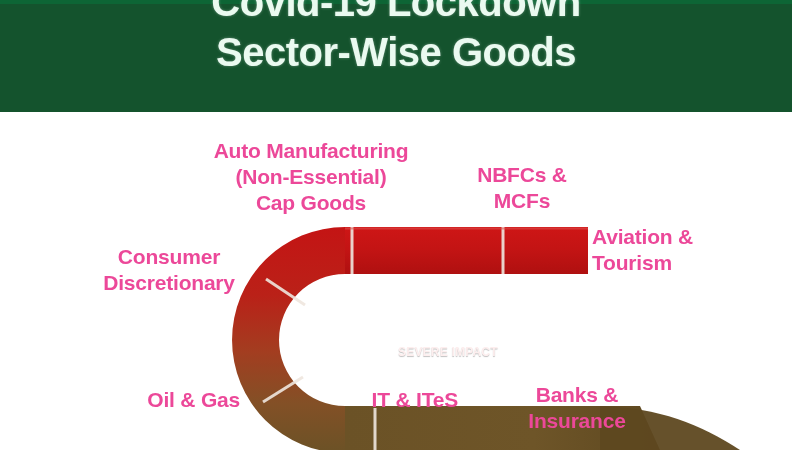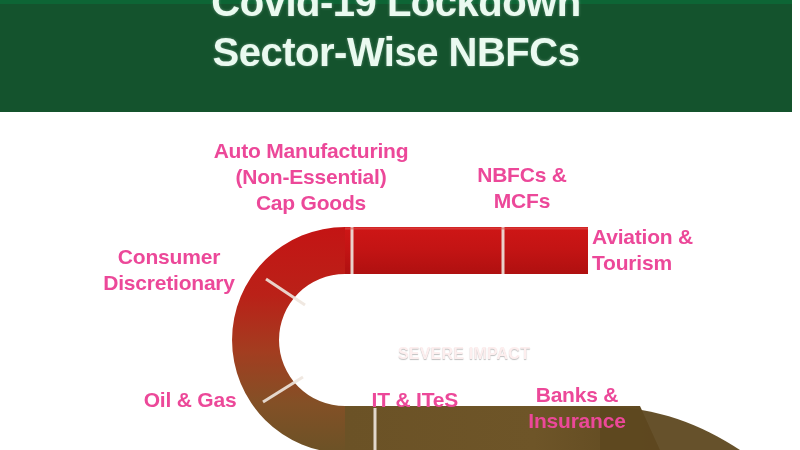--- a/index.html
+++ b/index.html
@@ -49,44 +49,44 @@
     font-size:21px;
     line-height:26px;
     text-align:center;
     white-space:pre-line;
     letter-spacing:-0.2px;
   }
   #lbl-auto    { left:186px; top:138px; width:250px; }
   #lbl-nbfc    { left:442px; top:162px; width:160px; }
   #lbl-aviation{ left:592px; top:224px; width:200px; text-align:left; }
   #lbl-consumer{ left:86px;  top:244px; width:166px;text-align:center; }
-  #lbl-oilgas  { left:120px; top:387px; width:140px; text-align:center;}
+  #lbl-oilgas  { left:100px; top:387px; width:140px; text-align:right;}
   #lbl-it      { left:318px; top:387px; width:140px; text-align:right;}
   #lbl-banks   { left:492px; top:382px; width:170px; text-align:center;}
 
   .severe{
     position:absolute;
     left:398px; top:233px;
     color:#fdeeee;
-    font-size:16px;
+    font-size:12px;
     font-weight:700;
     letter-spacing:0.2px;
     text-shadow:0 1px 1px rgba(0,0,0,.25);
   }
 </style>
 </head>
 <body>
 
 <div id="stage">
 
   <div class="banner">
     <div class="banner-topline"></div>
     <div class="banner-inner">
       <span class="banner-title line1">Covid-19 Lockdown</span>
-      <span class="banner-title line2">Sector-Wise NBFCs</span>
+      <span class="banner-title line2">Sector-Wise Goods</span>
     </div>
   </div>
 
   <div class="diagram">
 
     <svg class="band" viewBox="0 0 800 338" xmlns="http://www.w3.org/2000/svg">
       <defs>
 
         <linearGradient id="gradCurve" x1="0" y1="0" x2="0" y2="1">
           <stop offset="0%" stop-color="#C41414"></stop>

